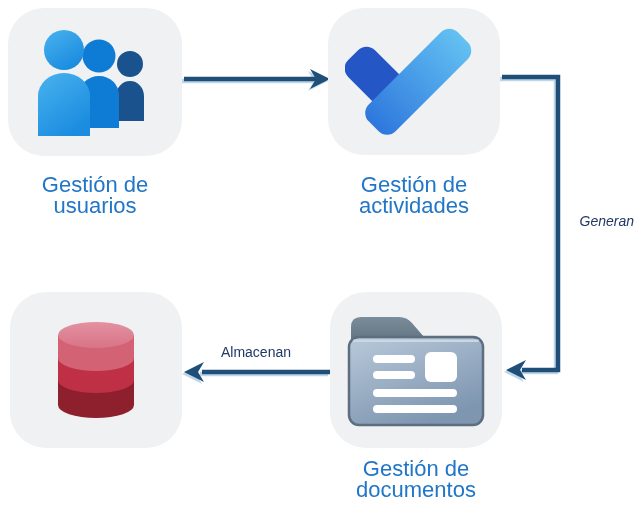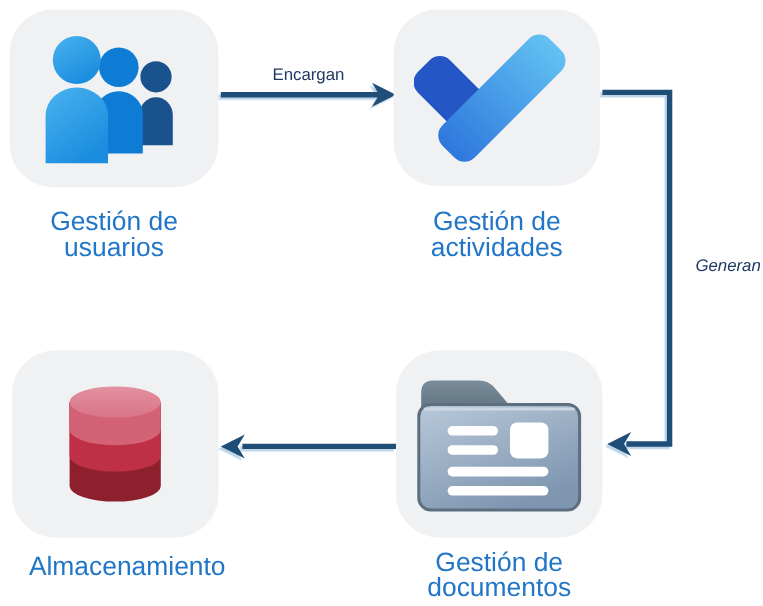--- a/index.html
+++ b/index.html
@@ -135,20 +135,19 @@
         <rect x="32" y="80" width="84" height="8" rx="4"></rect>
         <rect x="32" y="96" width="84" height="8" rx="4"></rect>
       </g>
     </svg>
   </div>
 
   <div class="node-label label-usuarios">Gestión de
 usuarios</div>
   <div class="node-label label-actividades">Gestión de
 actividades</div>
-  <div class="node-label label-almacenamiento">Almacenamiento</div>
   <div class="node-label label-documentos">Gestión de
 documentos</div>
 
-  <div class="edge-label label-encargan">Encargan</div>
   <div class="edge-label label-generan">Generan</div>
+  <div class="edge-label label-almacenan">Almacenan</div>
 
 </div>
 
 </body></html>

